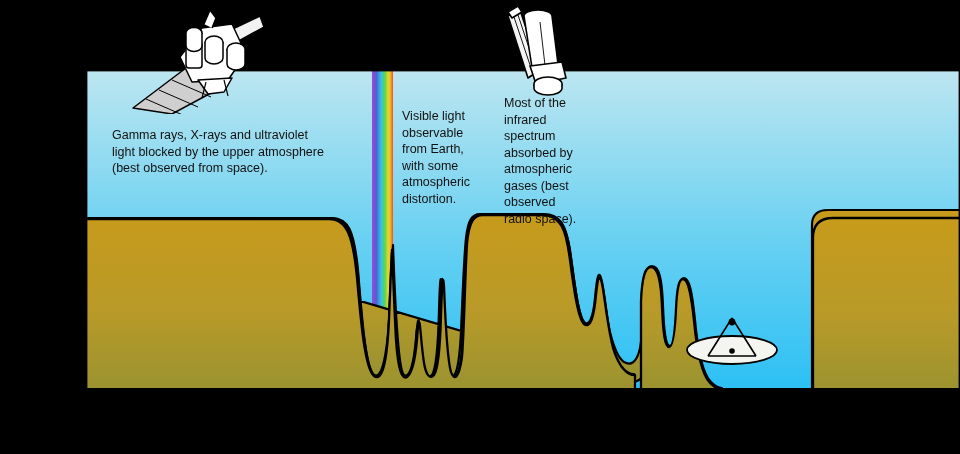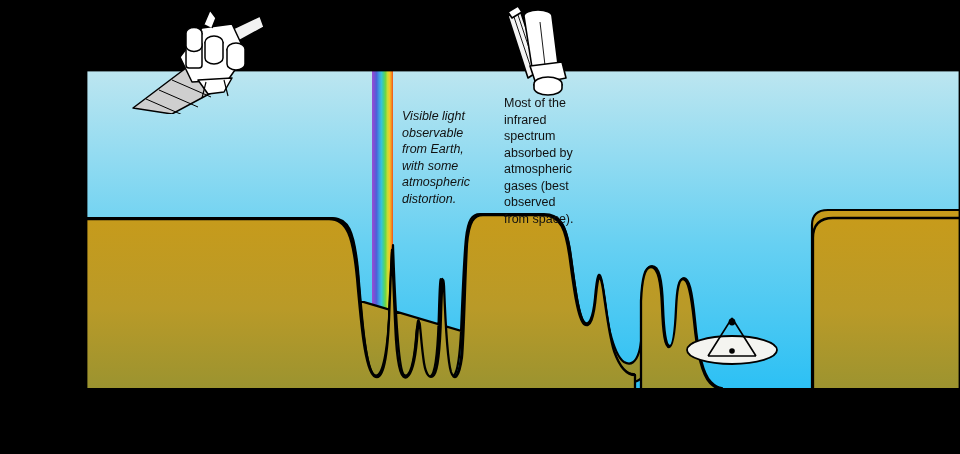--- a/index.html
+++ b/index.html
@@ -4,21 +4,21 @@
 <style>
   html,body{margin:0;padding:0;background:#000;}
   body{width:960px;height:454px;overflow:hidden;
        font-family:"Liberation Sans","DejaVu Sans",sans-serif;}
   #stage{position:relative;width:960px;height:454px;background:#000;}
   #plot{position:absolute;left:86px;top:70px;width:874px;height:320px;}
   svg{display:block;}
   .cap{position:absolute;color:#111;font-size:12.5px;line-height:1.32;
        white-space:pre-line;font-family:"Liberation Sans","DejaVu Sans",sans-serif;}
   .c1{left:112px;top:127px;width:250px;}
-  .c2{left:402px;top:108px;width:76px;font-style:italic;}
+  .c2{left:402px;top:108px;width:76px;}
   .c3{left:504px;top:95px;width:90px;}
   .c4{left:652px;top:118px;width:160px;}
   .c5{left:841px;top:104px;width:110px;}
 </style>
 </head>
 <body>
 
 <div id="stage">
 
   <div id="plot">
@@ -259,27 +259,30 @@
       <line x1="40" y1="22" x2="46" y2="74" stroke="#000" stroke-width="0.9"></line>
 
       <path d="M 30,66 L 62,62 L 66,78 L 36,84 Z" fill="#fff"></path>
       <ellipse cx="48" cy="84" rx="14" ry="7" fill="#fff"></ellipse>
       <path d="M 34,84 L 34,88 a14,7 0 0 0 28,0 L 62,84" fill="#fff"></path>
 
       <polygon points="8,12 18,6 22,12 12,18" fill="#fff"></polygon>
     </g>
   </svg>
 
+  <div class="cap c1">Gamma rays, X-rays and ultraviolet
+light blocked by the upper atmosphere
+(best observed from space).</div>
   <div class="cap c2">Visible light
 observable
 from Earth,
 with some
 atmospheric
 distortion.</div>
   <div class="cap c3">Most of the
 infrared spectrum
 absorbed by
 atmospheric
 gases (best
 observed
-from space).</div>
+radio space).</div>
 
 </div>
 
 </body></html>

